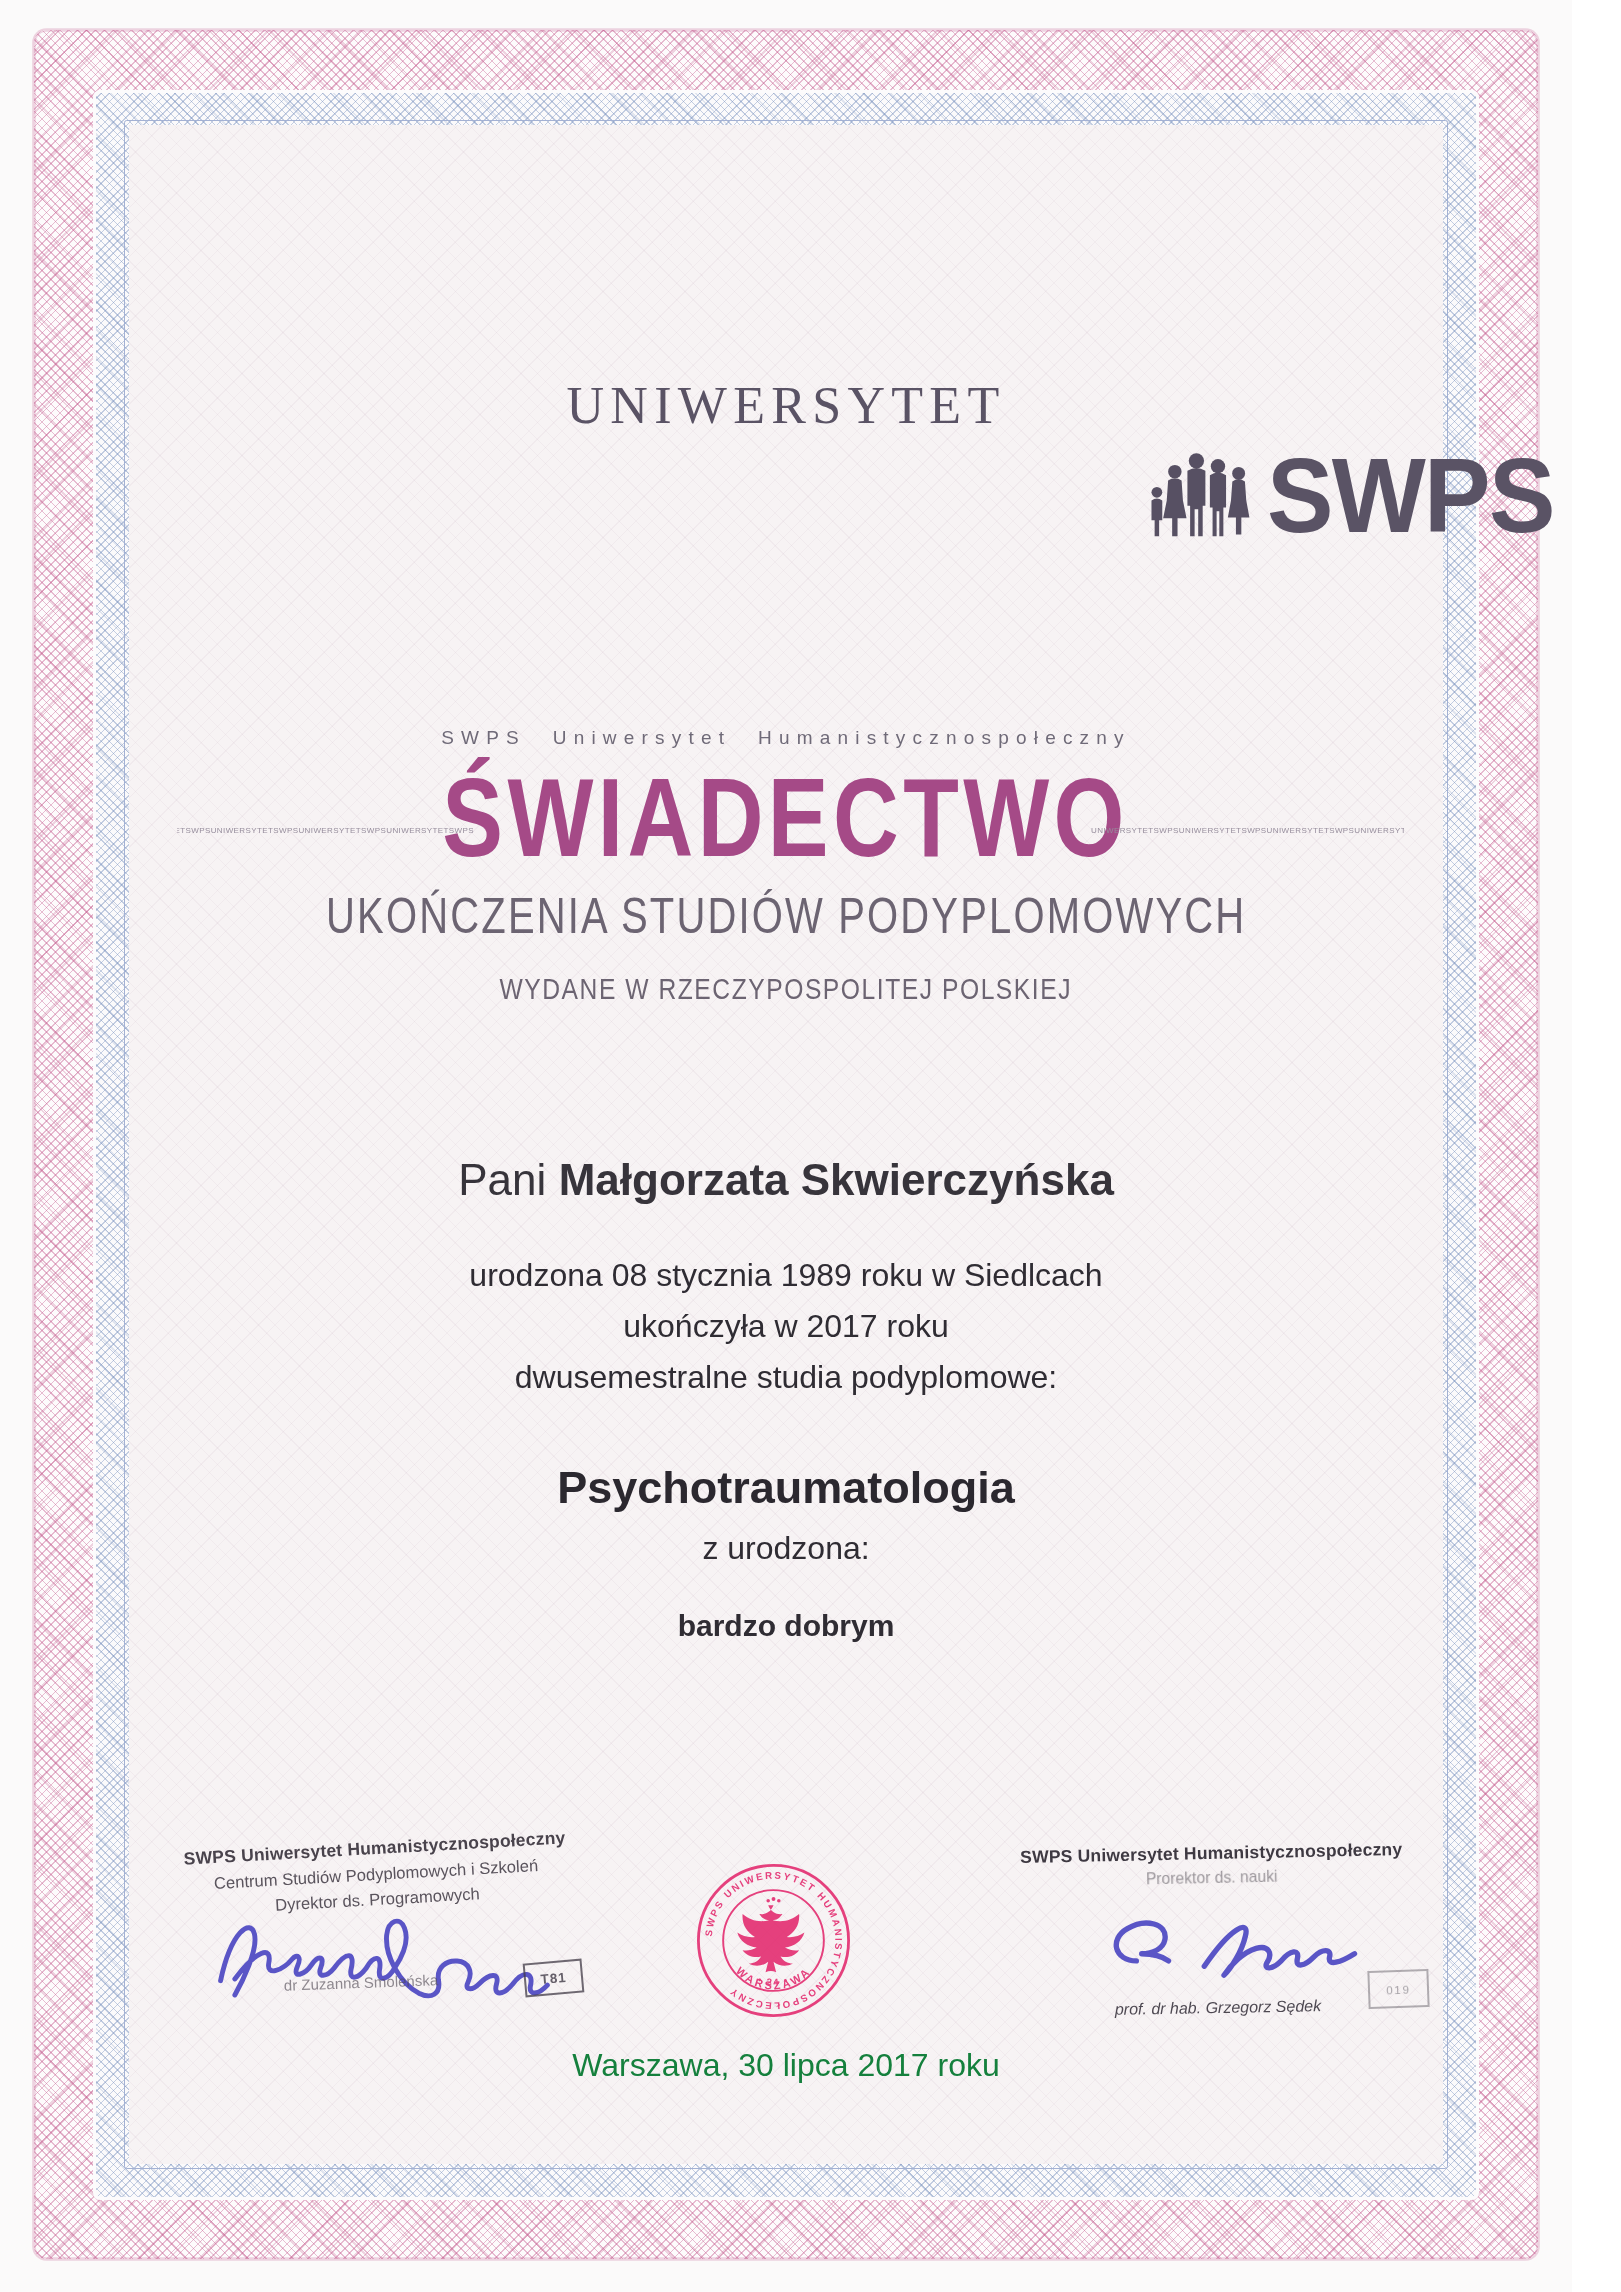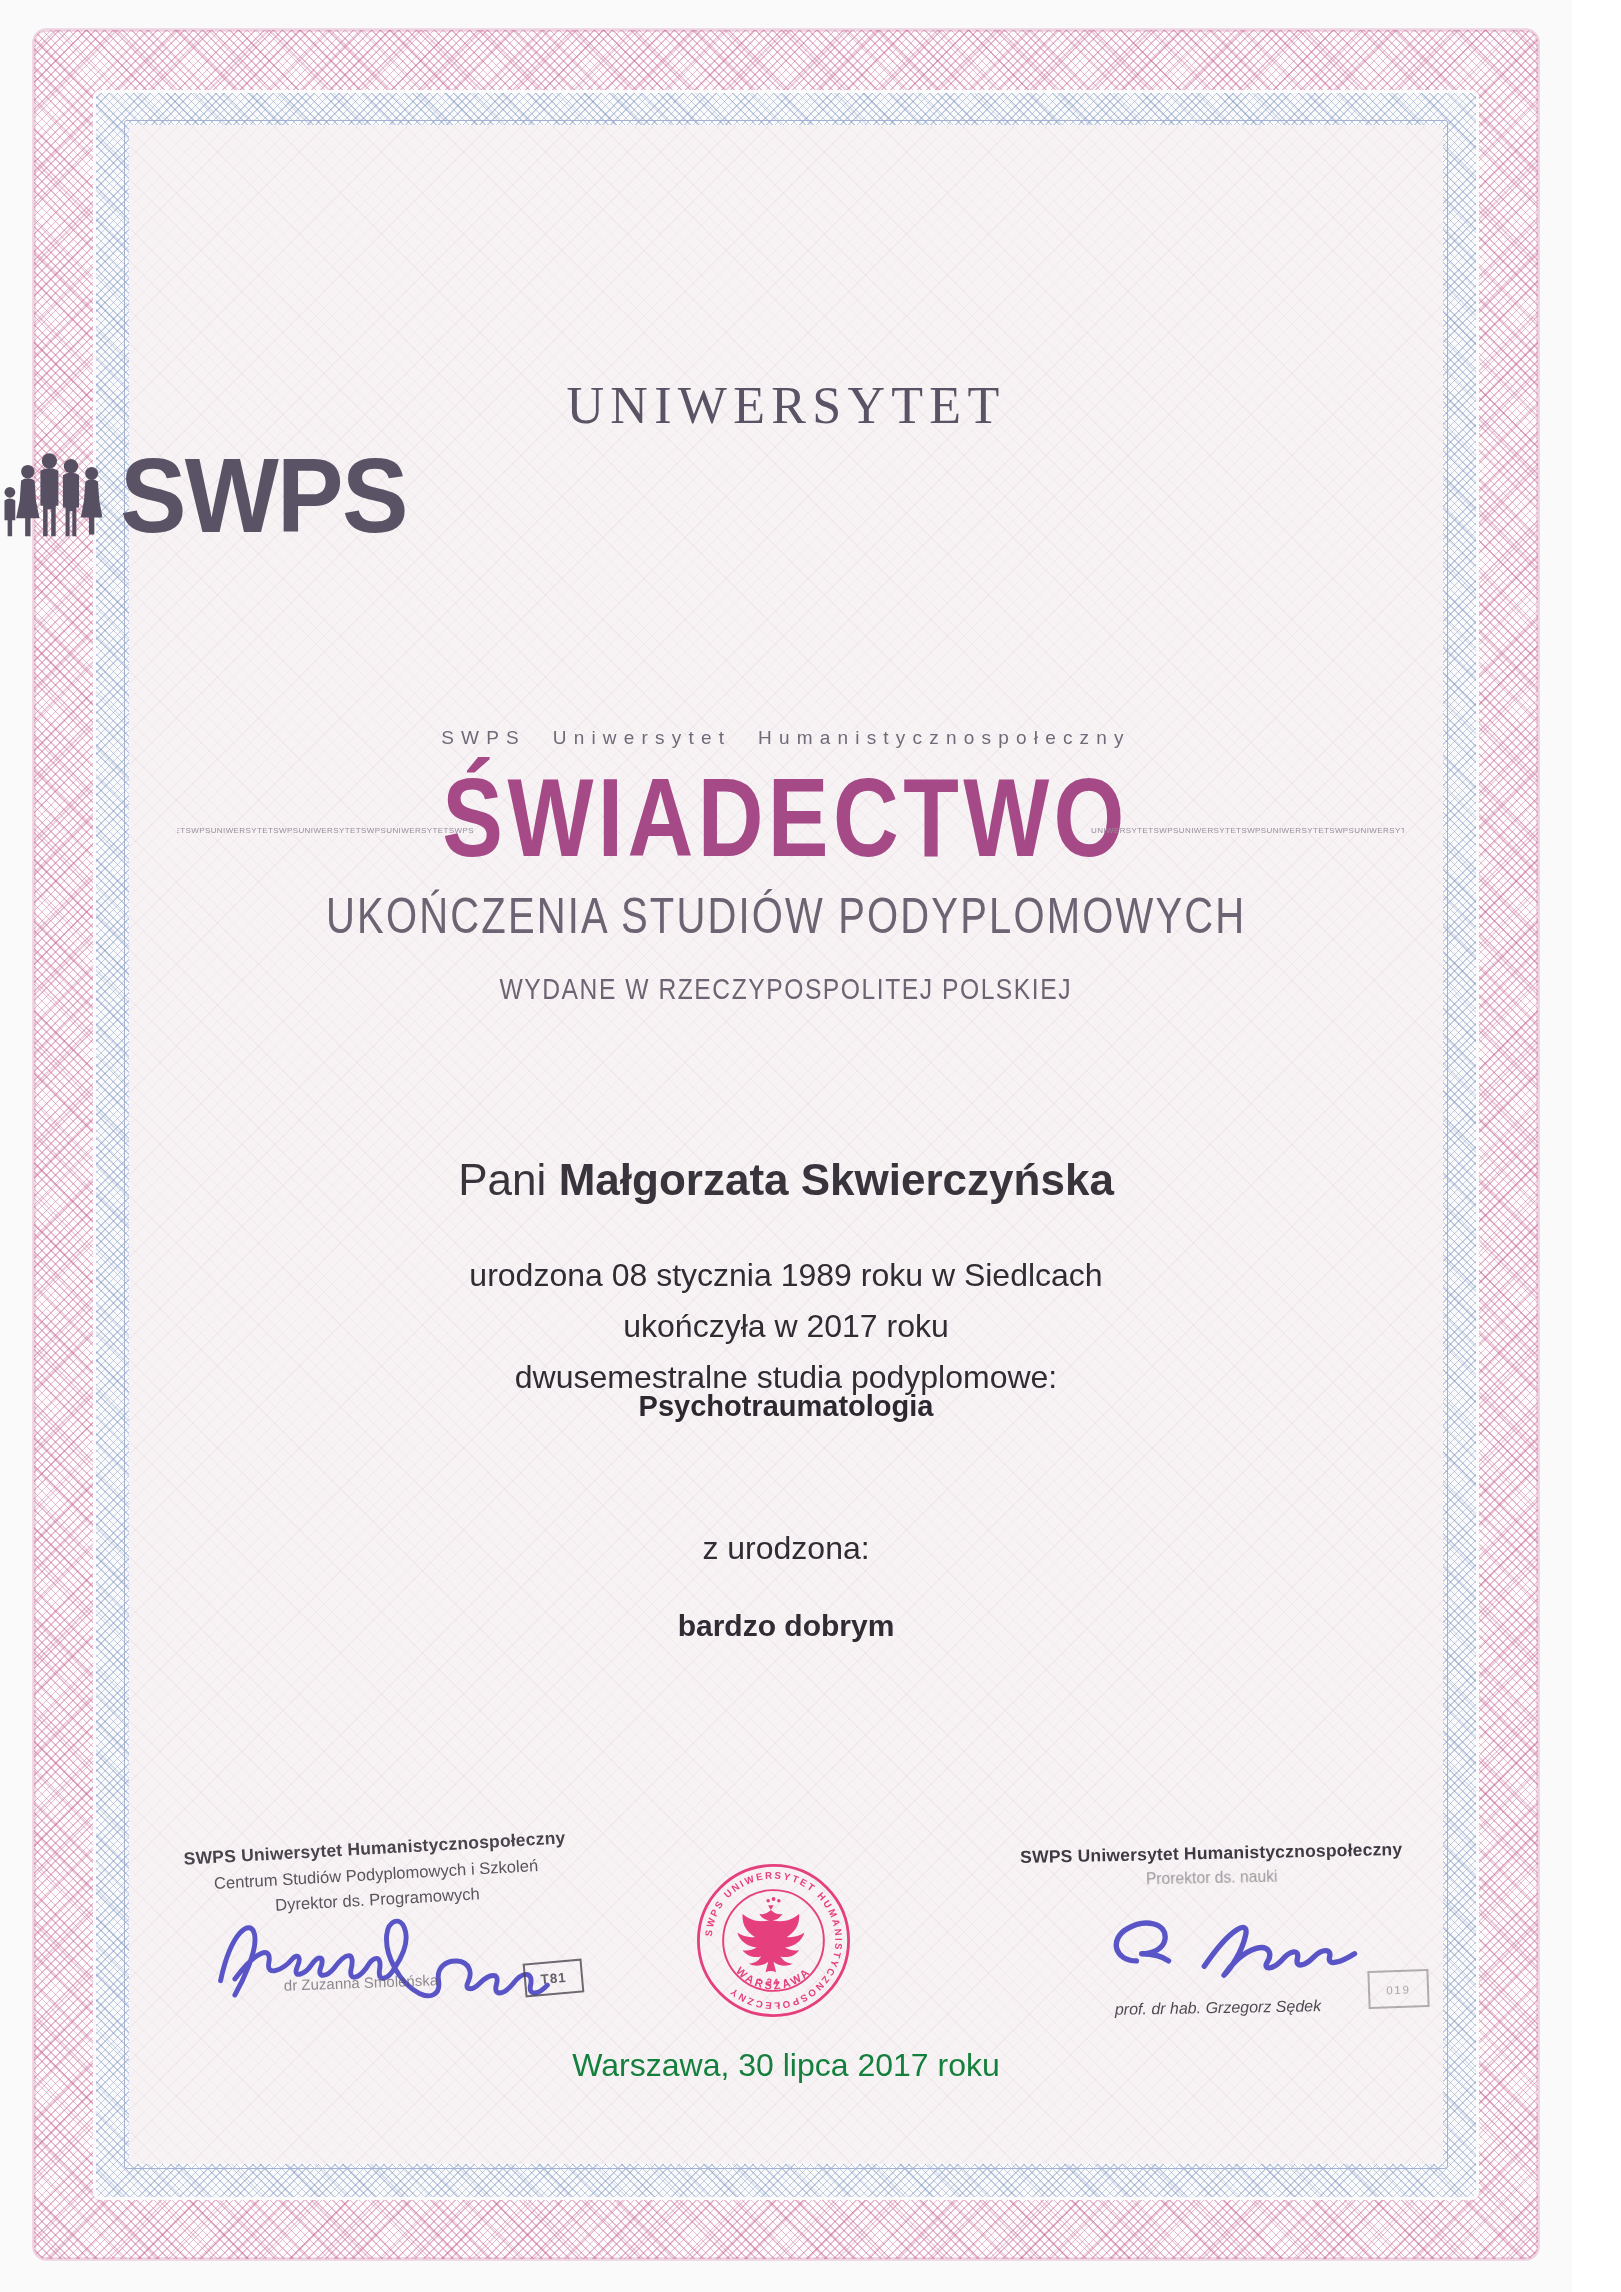--- a/index.html
+++ b/index.html
@@ -39,21 +39,21 @@
       repeating-linear-gradient(45deg, rgba(186,158,178,.10) 0 0.9px, transparent 0.9px 11.6px),
       repeating-linear-gradient(135deg, rgba(186,158,178,.10) 0 0.9px, transparent 0.9px 11.6px),
       #f7f3f4;
   }
   
   .row{position:absolute;left:0;right:0;text-align:center;line-height:1.15;}
   .cond{display:inline-block;transform-origin:50% 50%;}
   
   .logo-serif{top:376px;font-family:"Liberation Serif",serif;font-size:52px;font-weight:500;
     letter-spacing:6.3px;color:#5a5365;}
-  .logo-row{top:441px;display:flex;justify-content:flex-start;align-items:flex-end;gap:14.3px;}
+  .logo-row{top:441px;display:flex;justify-content:flex-end;align-items:flex-end;gap:14.3px;}
   .logo-swps{font-size:106px;font-weight:700;color:#5a5365;line-height:.85;
     transform:scaleX(.94);transform-origin:left bottom;letter-spacing:-1.8px;}
   
   .spaced-line{top:727px;font-size:19px;font-weight:500;color:#6f6a78;
     letter-spacing:7.2px;word-spacing:14.3px;}
   .title{top:763px;font-size:111px;font-weight:700;color:#a54a87;line-height:1;}
   .title .cond{transform:scaleX(.82);letter-spacing:5.4px;}
   .microtext{position:absolute;top:826px;font-size:8px;color:#968d9c;white-space:nowrap;
     overflow:hidden;letter-spacing:0.4px;}
   .micro-left{left:177px;width:297px;text-align:right;direction:rtl;}
@@ -61,21 +61,21 @@
   .subtitle{top:888px;font-size:50px;font-weight:400;color:#6c6472;}
   .subtitle .cond{transform:scaleX(.8);letter-spacing:2.7px;}
   .issued{top:973px;font-size:29px;color:#6c6472;}
   .issued .cond{transform:scaleX(.85);letter-spacing:1.8px;}
   
   .name-line{top:1155px;font-size:44px;color:#37343b;}
   .name-line .sal{font-weight:400;margin-right:12.5px;}
   .name-line .nm{font-weight:700;}
   .body-line{font-size:32px;color:#2f2c33;}
   .l1{top:1257px;} .l2{top:1308px;} .l3{top:1359px;}
-  .program{top:1390px;font-size:29px;font-weight:700;color:#2b282f;}
+  .program{top:1462px;font-size:45px;font-weight:700;color:#2b282f;}
   .result-label{top:1530px;font-size:32px;}
   .result-value{top:1609px;font-size:30px;font-weight:700;}
   
   .sig-block{position:absolute;text-align:center;}
   .sig-left{left:152px;top:1838px;width:448px;transform:rotate(-3.2deg);color:#49434c;}
   .sig-right{left:1001px;top:1843px;width:421px;transform:rotate(-1.2deg);color:#3e3942;}
   .sig-org{font-size:17.5px;font-weight:700;letter-spacing:0.2px;}
   .sig-unit{font-size:16.6px;margin-top:6.3px;color:#5a545d;}
   .sig-role{font-size:16.6px;margin-top:4.5px;color:#5a545d;}
   .sig-role-faded{font-size:15.7px;margin-top:5.4px;opacity:.5;filter:blur(0.4px);}

